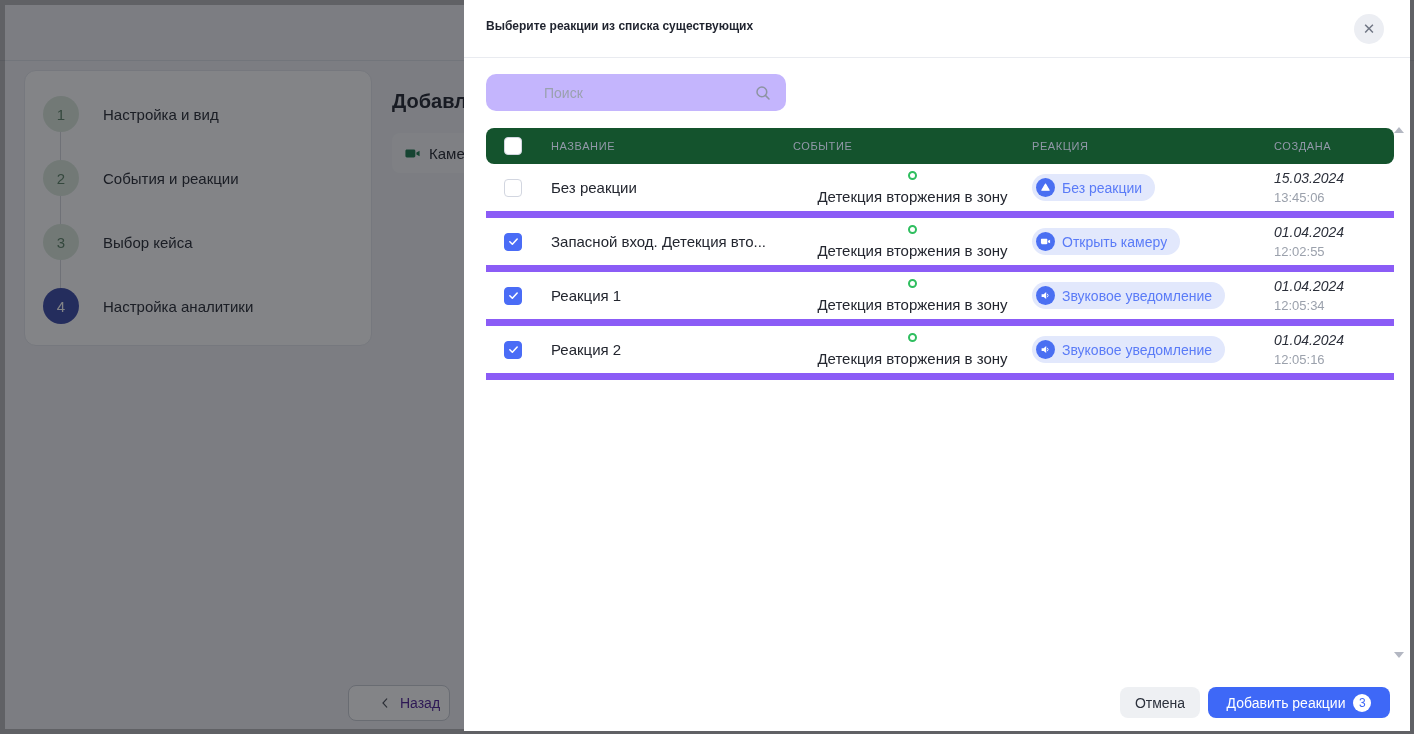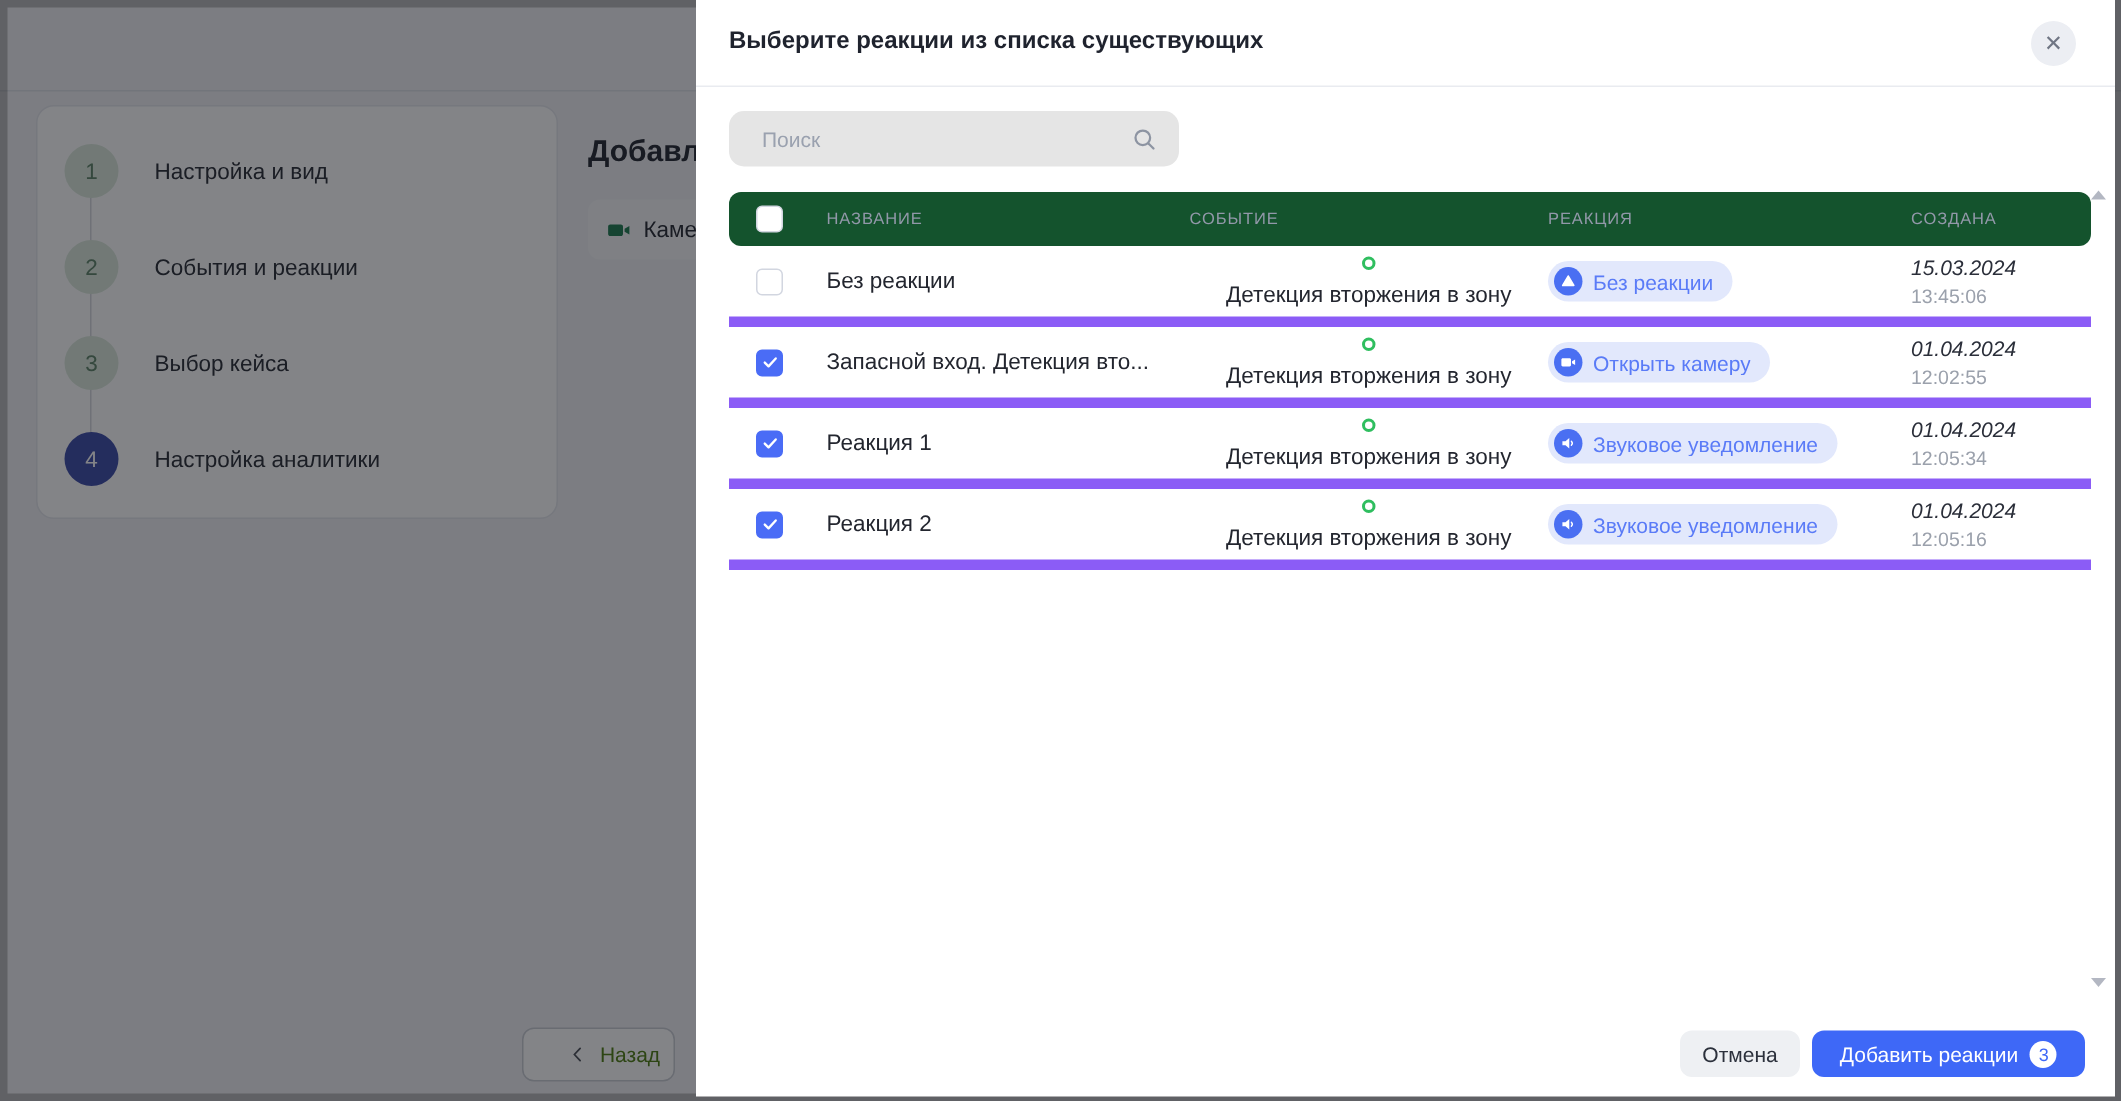--- a/index.html
+++ b/index.html
@@ -16,32 +16,32 @@
   .step { position:absolute; left:18px; display:flex; align-items:center; gap:24px; }
   .step-num { width:36px; height:36px; border-radius:50%; display:flex; align-items:center; justify-content:center; font-size:15px; background:#dbe9dc; color:#5c8266; position:relative; z-index:2; }
   .step.active .step-num { background:#3a49a8; color:#ffffff; }
   .step-label { font-size:15px; color:#262a33; white-space:nowrap; }
   .step:nth-of-type(2){ top:25px; } .step:nth-of-type(3){ top:89px; } .step:nth-of-type(4){ top:153px; } .step:nth-of-type(5){ top:217px; }
 
   .added-heading { position:absolute; left:392px; top:90px; font-size:20px; font-weight:700; color:#20242e; white-space:nowrap; }
   .camera-item { position:absolute; left:392px; top:133px; width:220px; height:40px; background:#f6f7f9; border-radius:8px; display:flex; align-items:center; gap:8px; padding-left:12px; }
   .camera-item span { font-size:15px; color:#23262f; white-space:nowrap; }
 
-  .back-btn { position:absolute; left:348px; top:685px; width:102px; height:36px; background:#ffffff; border:1px solid #c9ccd4; border-radius:8px; display:flex; align-items:center; justify-content:center; gap:8px; font-size:14px; color:#4d7c0f;padding-left:20px; }
+  .back-btn { position:absolute; left:348px; top:685px; width:102px; height:36px; background:#ffffff; border:1px solid #c9ccd4; border-radius:8px; display:flex; align-items:center; justify-content:center; gap:8px; font-size:14px; color:#4c1d95;padding-left:20px; }
 
   
   .overlay { position:absolute; inset:0; background:rgba(18,20,24,0.52); box-shadow:inset 0 0 0 5px rgba(0,0,0,0.22); z-index:5; }
 
   
   .modal { position:absolute; left:464px; top:0; width:946px; height:731px; background:#ffffff; z-index:10; }
   .modal-header { position:absolute; left:0; top:0; width:100%; height:58px; border-bottom:1px solid #e9ebf0; }
-  .modal-title { position:absolute; left:22px; top:19px; font-size:16px; font-weight:700; color:#1f232e; }
+  .modal-title { position:absolute; left:22px; top:19px; font-size:12px; font-weight:700; color:#1f232e; }
   .close-btn { position:absolute; right:26px; top:14px; width:30px; height:30px; border-radius:50%; background:#eceef3; display:flex; align-items:center; justify-content:center; font-size:15px; color:#707684; cursor:pointer; }
 
-  .search-wrap { position:absolute; left:22px; top:74px; width:300px; height:37px; background:#e5e5e5; border-radius:10px; display:flex; align-items:center; }
+  .search-wrap { position:absolute; left:22px; top:74px; width:300px; height:37px; background:#c4b5fd; border-radius:10px; display:flex; align-items:center;padding-left:36px; }
   .search-input { flex:1; border:none; outline:none; background:transparent; padding:0 8px 0 22px; font-size:14px; color:#3a3f4a; font-family:"Liberation Sans", sans-serif; }
   .search-input::placeholder { color:#9aa1af; }
   .search-icon { margin-right:14px; display:flex; }
 
   .table { position:absolute; left:22px; top:128px; width:908px; }
   .t-grid { display:grid; grid-template-columns:65px 242px 239px 242px 120px; align-items:center; }
   .t-head { height:36px; background:#14532d; border-radius:8px; }
   .t-head .col { font-size:11px; letter-spacing:0.6px; color:#9298a9; font-weight:400; }
   .t-row { height:54px; border-bottom:7px solid #8b5cf6; }
   .cb-cell { padding-left:18px; }

